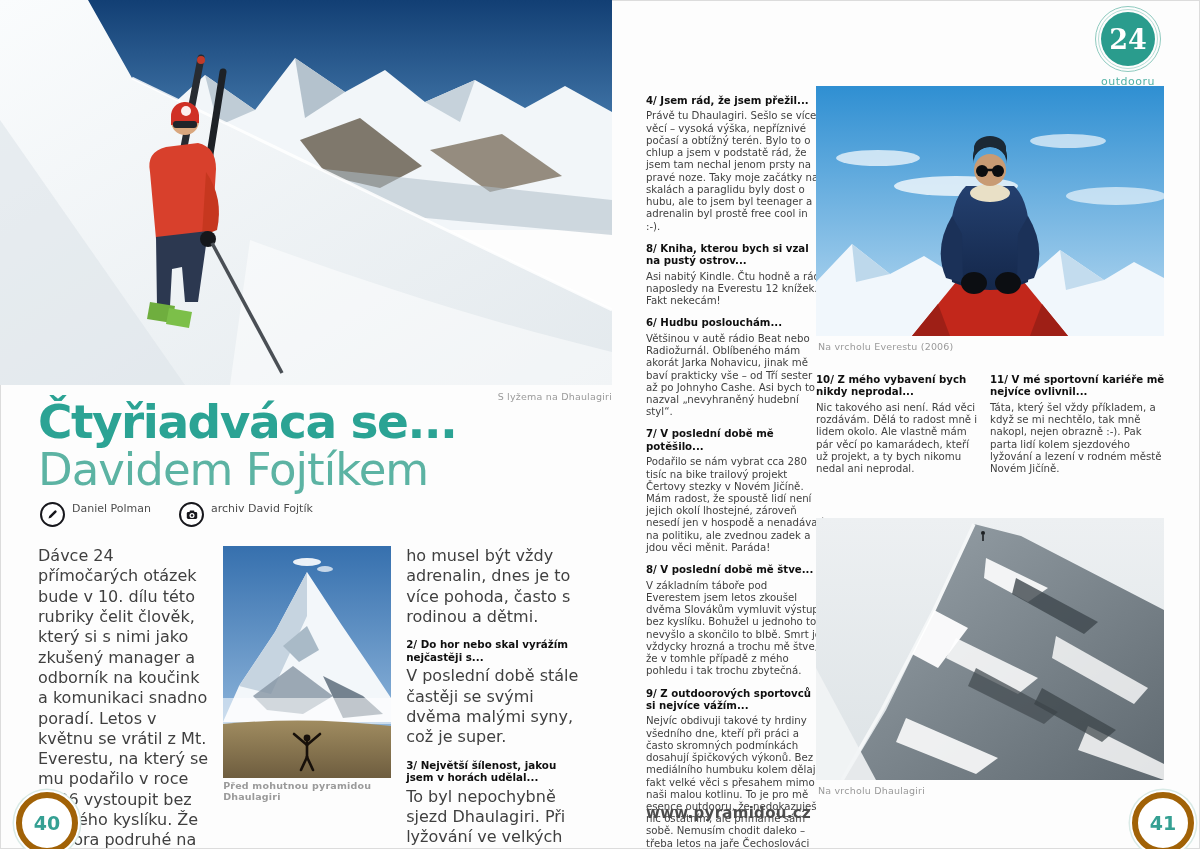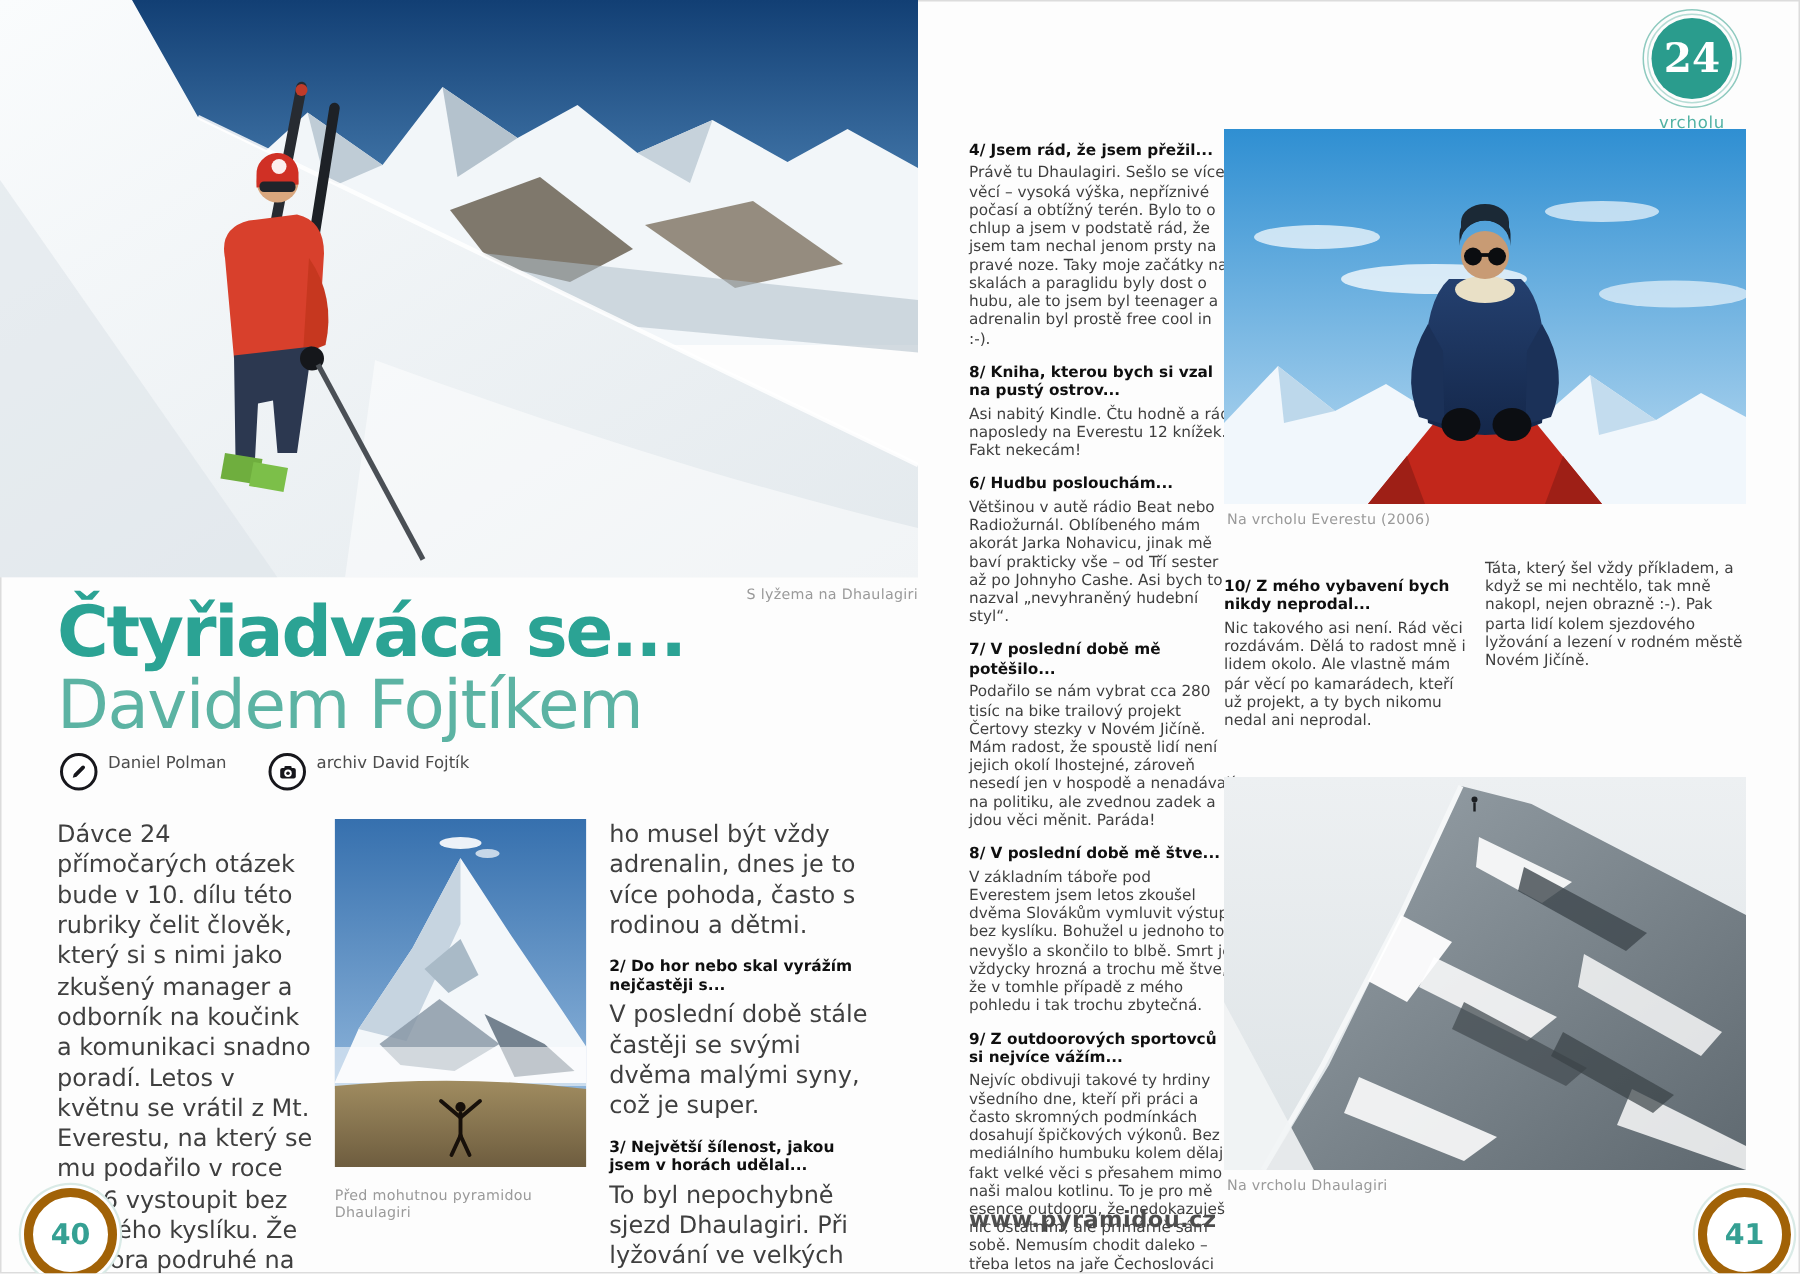--- a/index.html
+++ b/index.html
@@ -24,28 +24,28 @@
   .credit{display:flex;gap:7px;font-size:11px;color:#4c4c4c;}
   .credit .ico{width:21px;height:21px;border:2.2px solid #17171c;border-radius:50%;
     display:flex;align-items:center;justify-content:center;background:#fff;flex:0 0 auto;}
   .body-cols{position:absolute;left:38px;top:546px;width:546px;display:flex;gap:15px;}
   .lcol{width:178px;}
   .lcol2{width:186px;}
   .pcol{width:168px;}
   p.body{margin:0;font-size:16px;line-height:1.27;color:#3f3f3f;}
   .q h4{margin:11px 0 3px;font-size:10.3px;line-height:1.22;font-weight:bold;color:#0f0f0f;}
   .q.first h4{margin-top:0;}
-  .pcol .caption{position:static;display:block;margin-top:14px;}
+  .pcol .caption{position:static;display:block;margin-top:2px;font-weight:bold;}
   
   .rcol1{position:absolute;left:646px;top:85px;width:178px;}
   .rcol1 p.body, .qcols p.body{font-size:10.2px;line-height:1.2;}
   .rcol1 .q h4, .qcols .q h4{font-size:10.2px;margin:10px 0 3px;}
   .q10{position:absolute;left:816px;top:374px;width:166px;}
   .q11{position:absolute;left:990px;top:374px;width:180px;}
-  .q10 .q h4,.q11 .q h4{margin-top:12px;}
+  .q10 .q h4,.q11 .q h4{margin-top:0;}
   
   .badge{position:absolute;left:1088px;top:6px;width:80px;text-align:center;}
   .badge .rings{position:relative;width:66px;height:66px;margin:0 auto;}
   .badge .ring1{position:absolute;inset:0;border:1.4px solid #8ecabf;border-radius:50%;}
   .badge .ring2{position:absolute;inset:3px;border:1.2px solid #b7ddd6;border-radius:50%;}
   .badge .core{position:absolute;inset:6px;background:#2a9c8d;border-radius:50%;
     display:flex;align-items:center;justify-content:center;
     font-family:"DejaVu Serif","Liberation Serif",serif;font-weight:bold;
     font-size:27px;color:#fff;}
   .badge .lbl{margin-top:3px;font-size:11px;color:#52b2a4;letter-spacing:.5px;}
@@ -196,21 +196,21 @@
   </div>
 
   <div class="pagenum pn-left">40</div>
 
   <div class="badge">
     <div class="rings">
       <div class="ring1"></div>
       <div class="ring2"></div>
       <div class="core">24</div>
     </div>
-    <div class="lbl">vrcholu</div>
+    <div class="lbl">outdooru</div>
   </div>
 
   <div class="rcol1">
     <div class="q first">
       <h4>4/ Jsem rád, že jsem přežil...</h4>
       <p class="body">Právě tu Dhaulagiri. Sešlo se více věcí – vysoká výška, nepříznivé počasí a obtížný terén. Bylo to o chlup a jsem v podstatě rád, že jsem tam nechal jenom prsty na pravé noze. Taky moje začátky na skalách a paraglidu byly dost o hubu, ale to jsem byl teenager a adrenalin byl prostě free cool in :-).</p>
     </div>
     <div class="q">
       <h4>8/ Kniha, kterou bych si vzal na pustý ostrov...</h4>
       <p class="body">Asi nabitý Kindle. Čtu hodně a rád, naposledy na Everestu 12 knížek. Fakt nekecám!</p>
@@ -275,20 +275,21 @@
   <div class="caption" style="left:818px;top:341px;">Na vrcholu Everestu (2006)</div>
 
   <div class="q10 qcols">
     <div class="q">
       <h4>10/ Z mého vybavení bych nikdy neprodal...</h4>
       <p class="body">Nic takového asi není. Rád věci rozdávám. Dělá to radost mně i lidem okolo. Ale vlastně mám pár věcí po kamarádech, kteří už projekt, a ty bych nikomu nedal ani neprodal.</p>
     </div>
   </div>
   <div class="q11 qcols">
     <div class="q">
+      <h4>11/ V mé sportovní kariéře mě nejvíce ovlivnil...</h4>
       <p class="body">Táta, který šel vždy příkladem, a když se mi nechtělo, tak mně nakopl, nejen obrazně :-). Pak parta lidí kolem sjezdového lyžování a lezení v rodném městě Novém Jičíně.</p>
     </div>
   </div>
 
   <div class="photo rphoto2">
     <svg width="348" height="262" viewBox="0 0 348 262">
       <defs>
         <linearGradient id="rbg" x1="0" y1="0" x2="0" y2="1">
           <stop offset="0" stop-color="#edf0f2"></stop>
             <stop offset="1" stop-color="#dde3e6"></stop>

